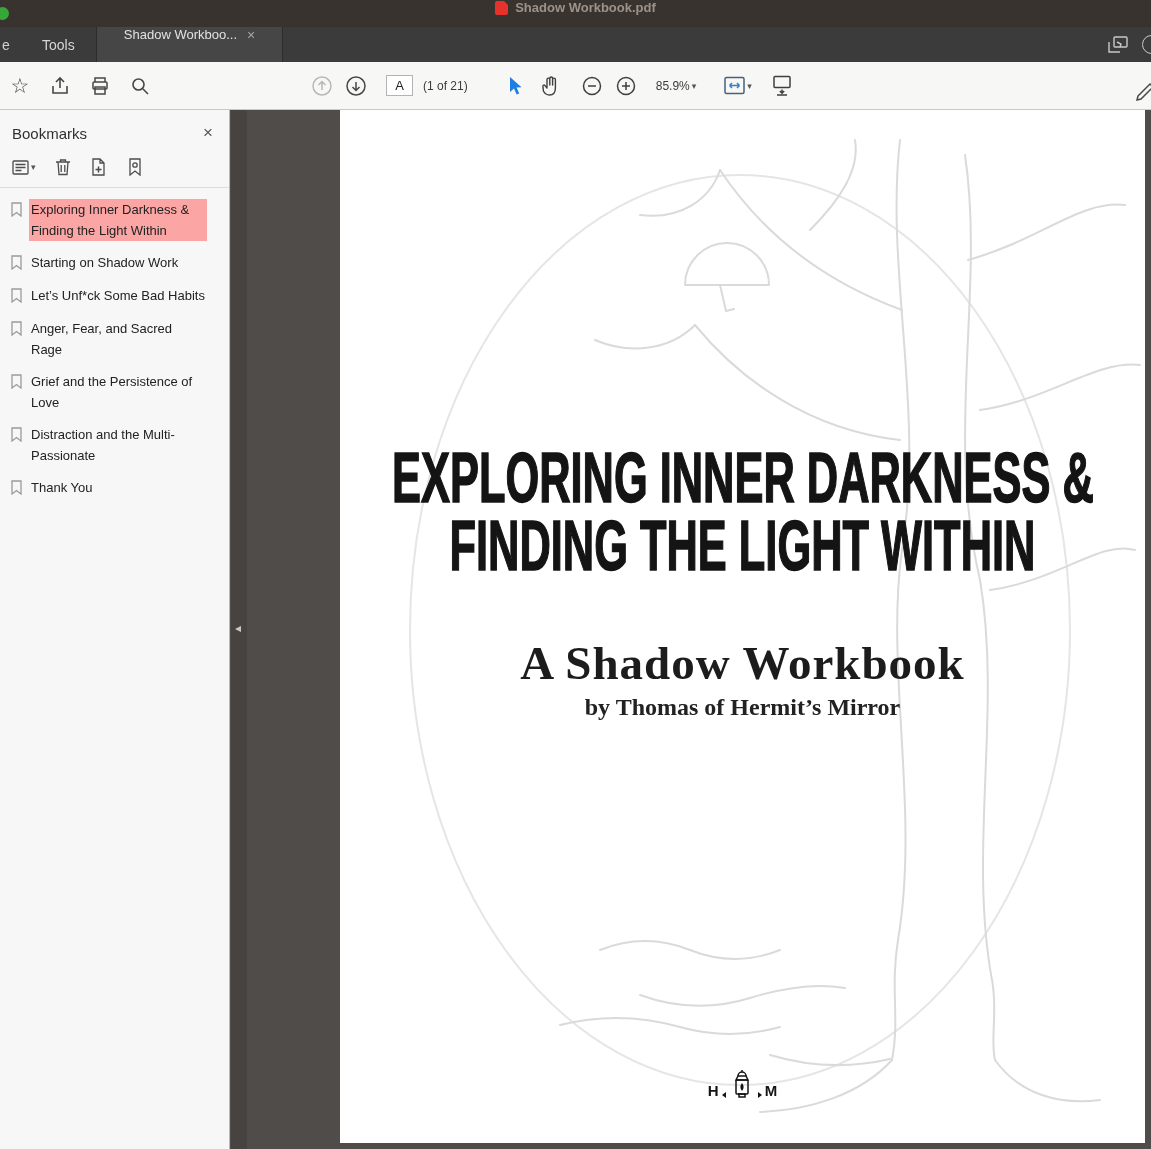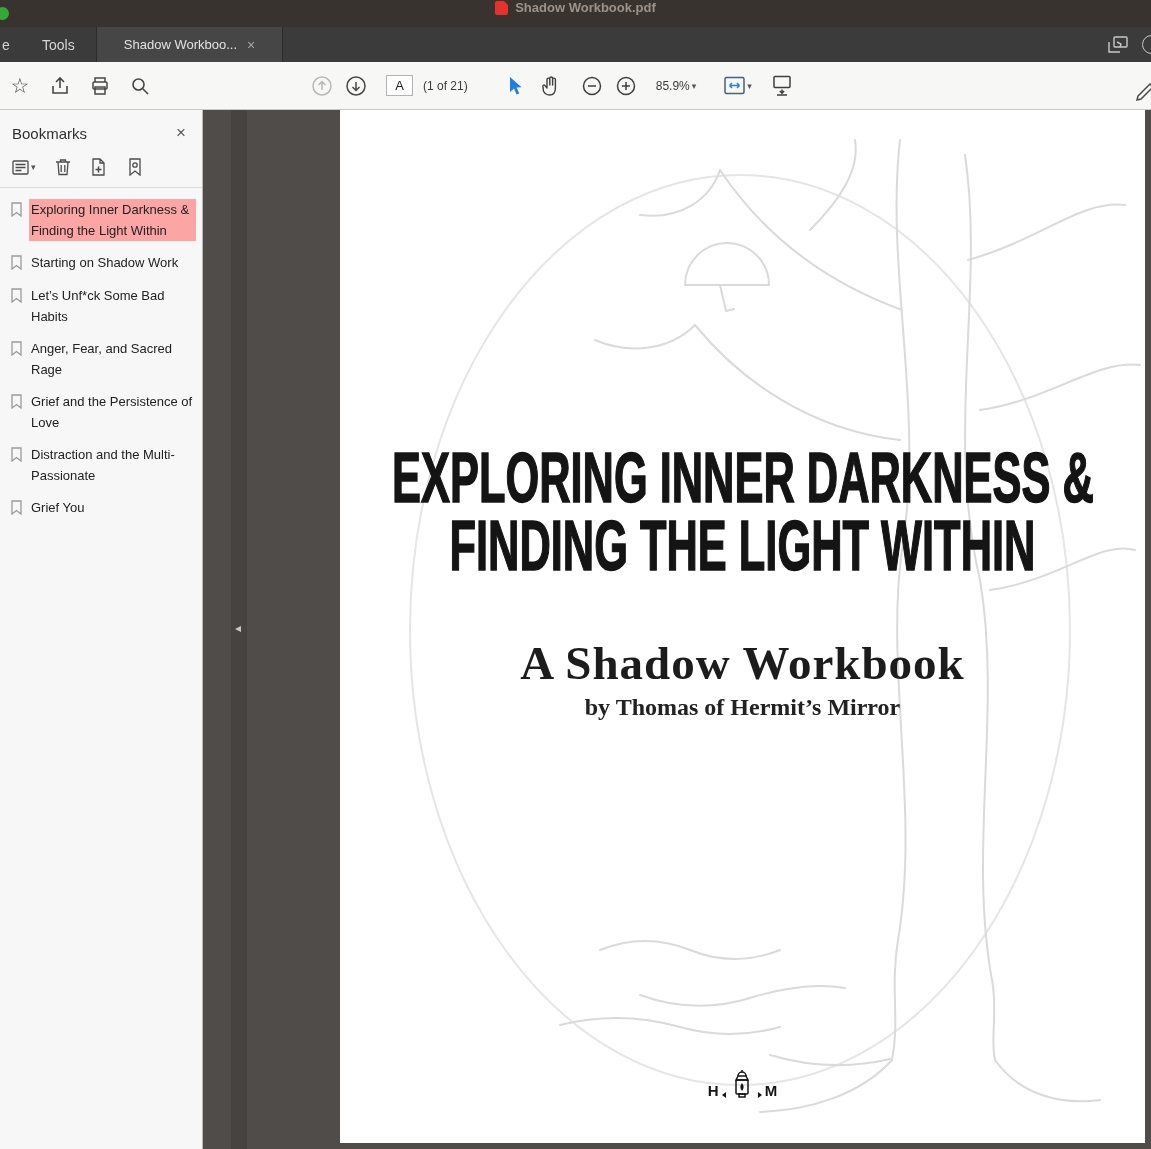--- a/index.html
+++ b/index.html
@@ -14,21 +14,21 @@
   .tb-title { display:flex; gap:7px; align-items:center; font-size:13px; font-weight:700; color:#9c9289; }
   .pdf-icon { width:13px; height:14px; border-radius:2px; background:#e5322a; position:relative; }
   .pdf-icon::after { content:""; position:absolute; right:0; top:0; border-top:4px solid #393330; border-left:4px solid transparent; }
 
   
   .tabbar { position:absolute; top:27px; left:0; right:0; height:35px; background:#3b3b3b; overflow:hidden; }
   .home-partial { position:absolute; left:2px; top:0; height:35px; display:flex; align-items:center; font-size:14px; color:#d2d2d2; }
   .tools-tab { position:absolute; left:28px; top:0; height:35px; display:flex; align-items:center; padding:0 14px; font-size:14px; color:#d6d6d6; }
   .doc-tab { position:absolute; left:96px; top:0; width:187px; height:35px; background:#464646;
              border-left:1px solid #2c2c2c; border-right:1px solid #2c2c2c;
-             display:flex; align-items:center; justify-content:center; gap:10px; }
+             display:flex; justify-content:center; gap:10px; }
   .doc-tab .label { font-size:13px; color:#e2e2e2; }
   .doc-tab .close { font-size:14px; color:#a6a6a6; }
   .tabbar-right { position:absolute; right:0; top:0; height:35px; display:flex; align-items:center; gap:12px; }
   .account-circle { width:19px; height:19px; border:1.6px solid #c9c9c9; border-radius:50%; margin-right:-10px; }
 
   
   .toolbar { position:absolute; top:62px; left:0; right:0; height:48px; background:#f7f7f6; border-bottom:1px solid #c9c9c9; overflow:hidden; }
   .tb-group { position:absolute; top:0; height:47px; display:flex; align-items:center; }
   .tb-left { left:8px; gap:16px; }
   .tb-center { left:310px; gap:10px; }
@@ -36,21 +36,21 @@
   .glyph { font-size:21px; line-height:1; }
   .disabled { color:#b8b8b8; }
   .page-input { width:27px; height:21px; border:1px solid #b3b3b3; background:#fff; font-size:13px; text-align:center; color:#222; font-family:inherit; }
   .page-count { font-size:12px; color:#3c3c3c; }
   .zoom-val { font-size:12px; color:#3c3c3c; }
   .caret { font-size:9px; color:#555; margin-left:2px; }
   .ml18 { margin-left:18px; } .ml26 { margin-left:26px; } .ml8 { margin-left:8px; }
   .sign-clip { position:absolute; right:-9px; top:11px; color:#4a4a4a; }
 
   
-  .sidebar { position:absolute; top:110px; bottom:0; left:0; width:203px; background:#f7f7f7; border-right:1px solid #b9b9b9; }
+  .sidebar { position:absolute; top:110px; bottom:0; left:0; width:230px; background:#f7f7f7; border-right:1px solid #b9b9b9; }
   .sb-head { display:flex; align-items:center; justify-content:space-between; padding:13px 16px 6px 12px; }
   .sb-title { font-size:15px; color:#303030; }
   .sb-close { font-size:17px; color:#585858; }
   .sb-tools { display:flex; align-items:center; gap:19px; padding:9px 12px 11px 12px; border-bottom:1px solid #dcdcdc; color:#4c4c4c; }
   .sb-tool { display:flex; align-items:center; }
   .sb-list { padding:10px 4px 0 8px; }
   .bm-item { display:flex; align-items:flex-start; gap:5px; padding:1px 2px; margin-bottom:9px; }
   .bm-flag { margin-top:3px; flex:0 0 14px; }
   .bm-label { font-size:13px; line-height:21px; color:#222; max-width:178px; padding:0 2px; }
   .bm-label.selected { background:#fca5a5; }
@@ -273,21 +273,21 @@
             </svg>
         </span>
         <span class="bm-label">Distraction and the Multi-Passionate</span>
       </div>
       <div class="bm-item">
         <span class="bm-flag">
           <svg width="13" height="15" viewBox="0 0 13 15" fill="none" stroke="#9b9b9b" stroke-width="1.3">
               <path d="M2 1 h9 v13 l-4.5 -3.5 L2 14 z"></path>
             </svg>
         </span>
-        <span class="bm-label">Grief You</span>
+        <span class="bm-label">Thank You</span>
       </div>
     </div>
   </div>
 
   <div class="docarea">
     <div class="splitter"></div>
     <div class="collapse">◂</div>
 
     <div class="page">
 

